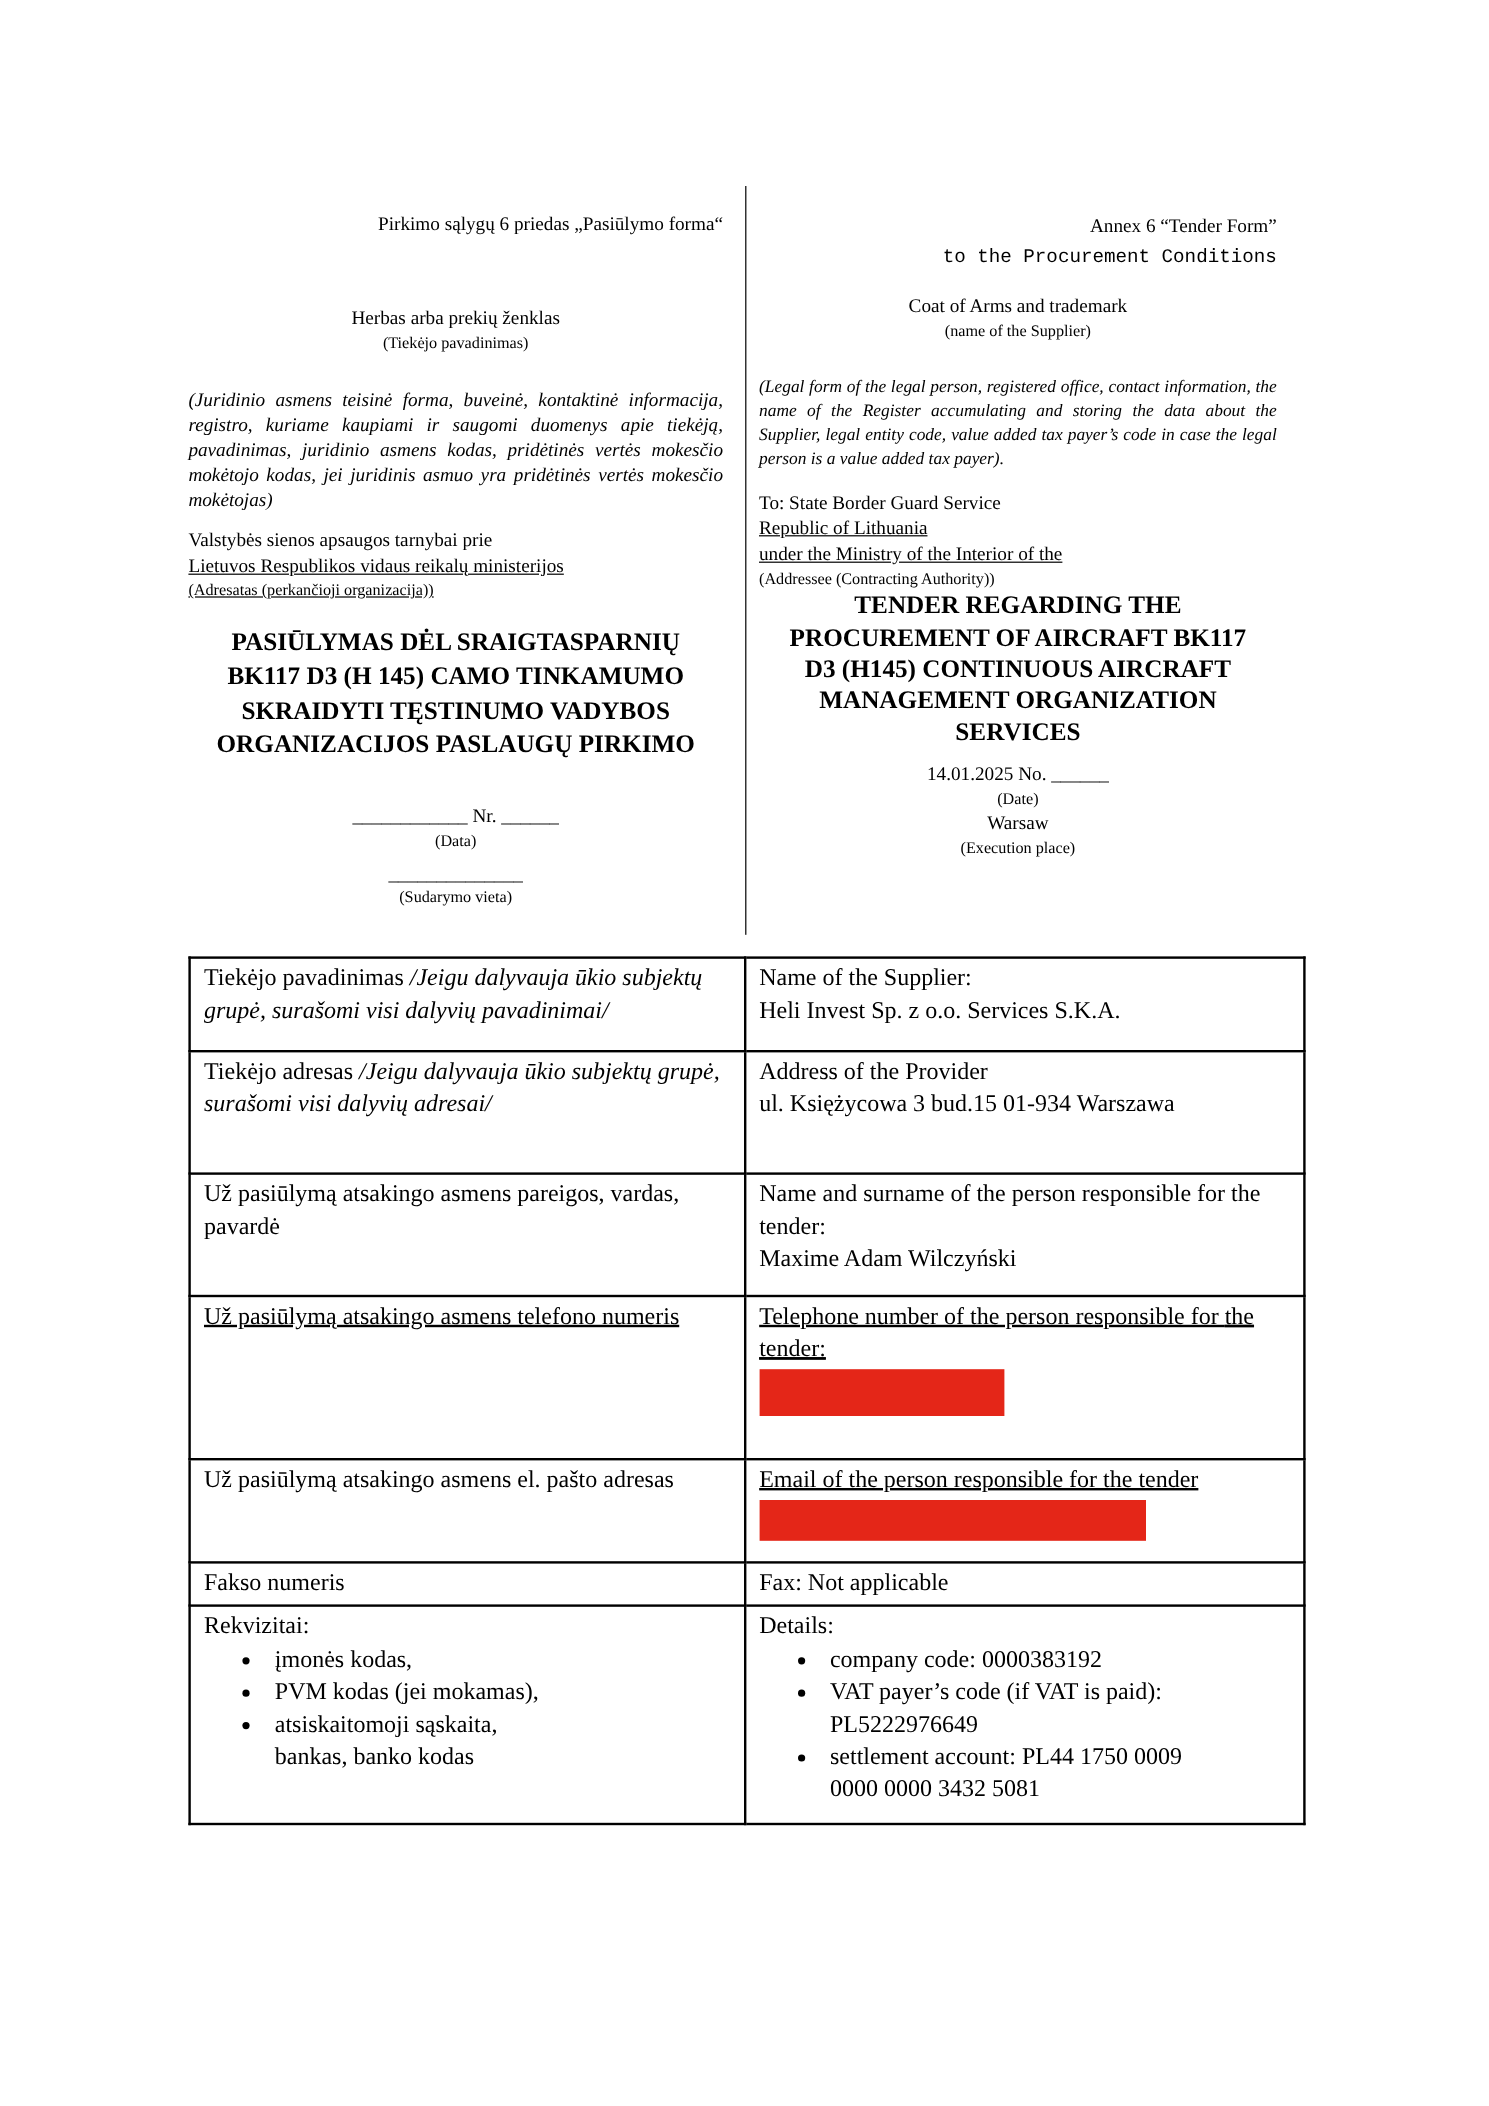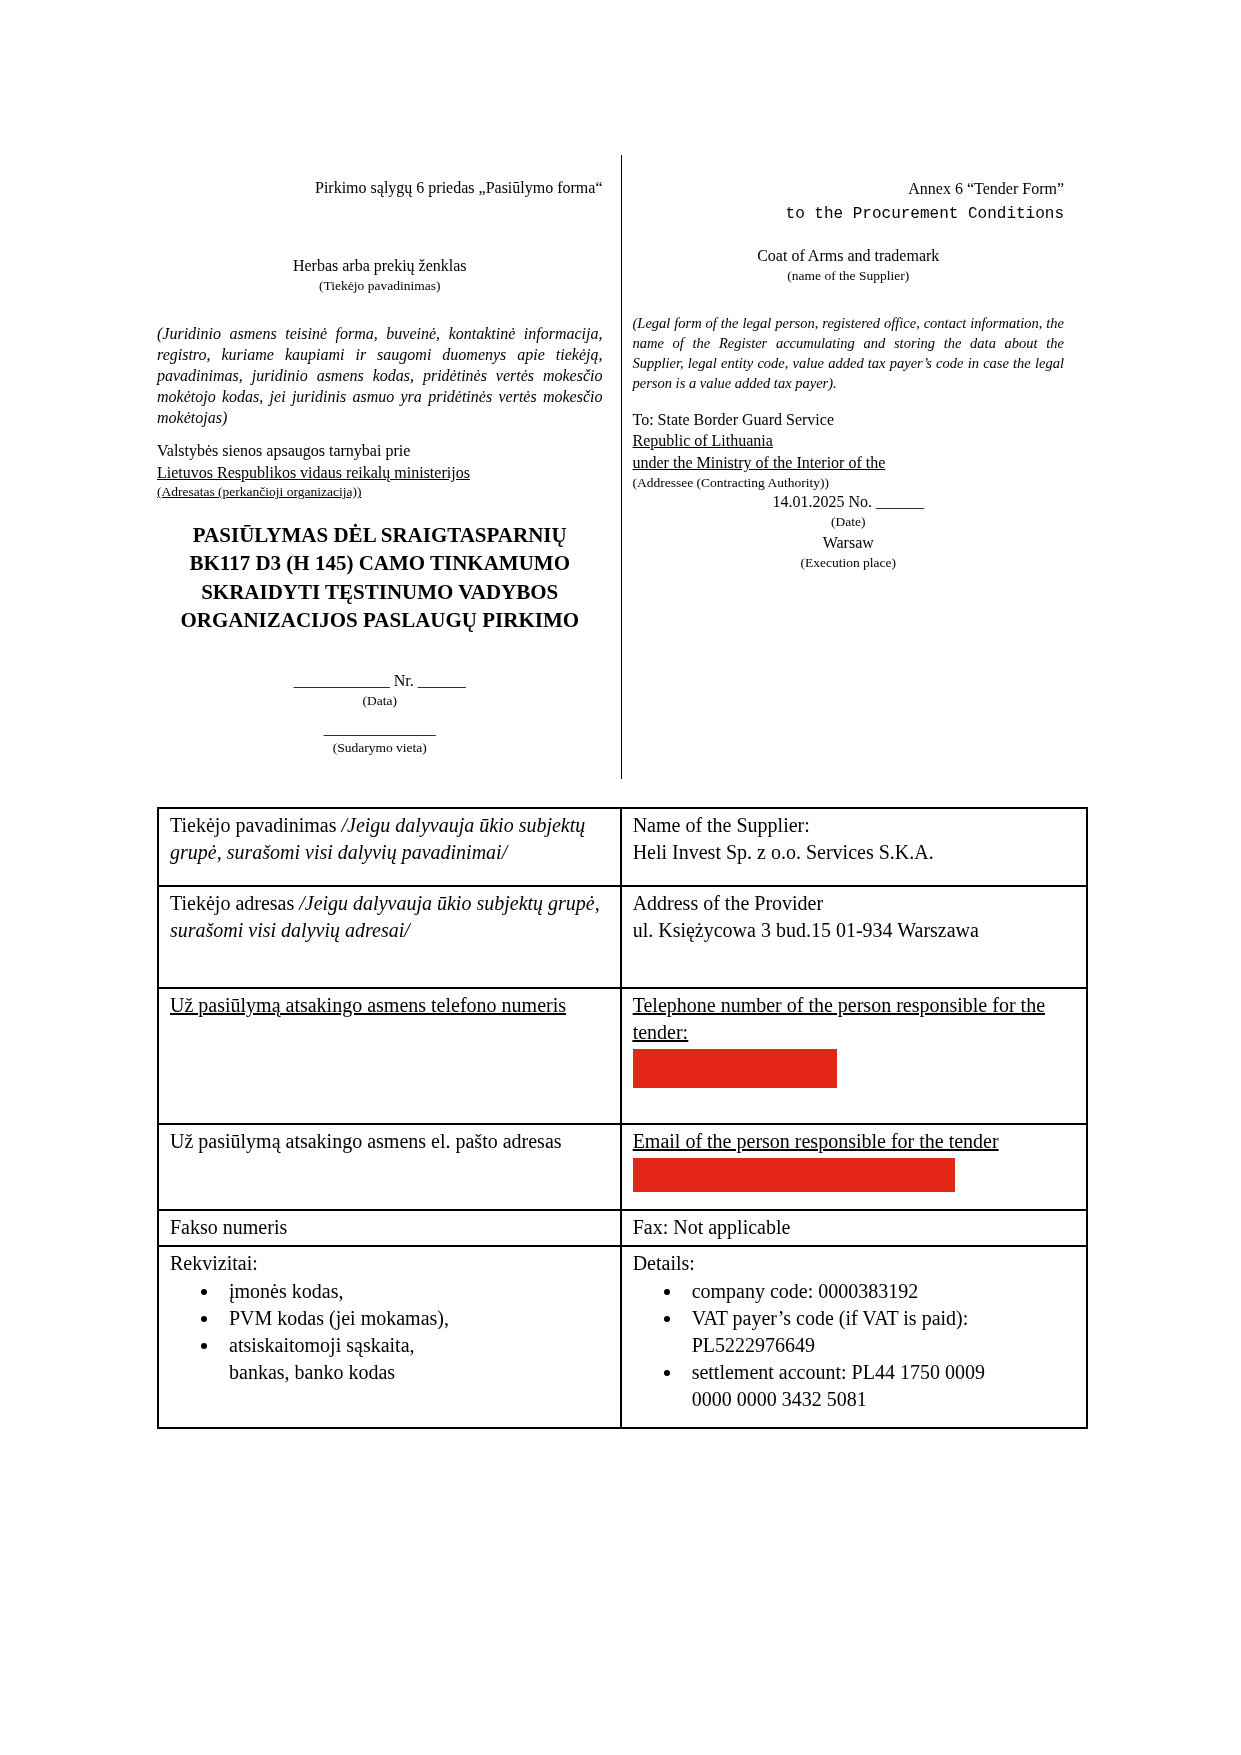--- a/index.html
+++ b/index.html
@@ -39,21 +39,21 @@
   .addr-caption-en { margin-bottom: 0; }
   .bold-title {
     font-weight: bold; font-size: 21px; text-align: center; white-space: pre-line;
   }
   .bold-title-lt { line-height: 1.35; margin-bottom: 36px; }
   .bold-title-en { line-height: 1.26; margin-bottom: 12px; }
   .sig-caption { margin-bottom: 8px; }
   .sig-caption-tight { margin-bottom: 2px; }
 
   
-  table.info { width: 100%; border-collapse: collapse; margin-top: 28px; font-size: 20px; }
+  table.info { width: 100%; border-collapse: collapse; margin-top: 18px; font-size: 20px; }
   table.info td {
     border: 2px solid #000; vertical-align: top;
     padding: 3px 10px 4px 11px; line-height: 1.35;
   }
   td.lt-cell { width: 49.8%; }
   .cell-note { font-style: italic; }
   .redaction { margin-top: 3px; }
   .redaction-phone { width: 204px; height: 39px; }
   .redaction-email { width: 322px; height: 34px; }
   ul.bullets { margin: 1px 0 0 0; padding-left: 50px; }
@@ -88,20 +88,25 @@
     <div class="hcol hcol-right">
       <div class="line alignright annex-en-1">Annex 6 “Tender Form”</div>
       <div class="line alignright annex-en-2">to the Procurement Conditions</div>
       <div class="line center coat">Coat of Arms and trademark</div>
       <div class="caption coat-caption">(name of the Supplier)</div>
       <div class="note note-en">(Legal form of the legal person, registered office, contact information, the name of the Register accumulating and storing the data about the Supplier, legal entity code, value added tax payer’s code in case the legal person is a value added tax payer).</div>
       <div class="line">To: State Border Guard Service</div>
       <div class="line underline">Republic of Lithuania</div>
       <div class="line underline">under the Ministry of the Interior of the</div>
       <div class="caption caption-left addr-caption-en">(Addressee (Contracting Authority))</div>
+      <div class="bold-title bold-title-en">TENDER REGARDING THE
+PROCUREMENT OF AIRCRAFT BK117
+D3 (H145) CONTINUOUS AIRCRAFT
+MANAGEMENT ORGANIZATION
+SERVICES</div>
       <div class="line center">14.01.2025 No. ______</div>
       <div class="caption sig-caption-tight">(Date)</div>
       <div class="line center">Warsaw</div>
       <div class="caption">(Execution place)</div>
     </div>
   </div>
 
   <table class="info">
     <tbody>
         <tr style="height:78px;">
@@ -117,20 +122,29 @@
     <tr style="height:102px;">
       <td class="lt-cell">
         <span>Tiekėjo adresas </span><span class="cell-note">/Jeigu dalyvauja ūkio subjektų grupė, surašomi visi dalyvių adresai/</span>
       </td>
       <td>
         <div class="prewrap">Address of the Provider
 ul. Księżycowa 3 bud.15 01-934 Warszawa</div>
       </td>
     </tr>
 
+    <tr style="height:102px;">
+      <td class="lt-cell">
+        <span>Už pasiūlymą atsakingo asmens pareigos, vardas, pavardė</span>
+      </td>
+      <td>
+        <div class="prewrap">Name and surname of the person responsible for the tender:
+Maxime Adam Wilczyński</div>
+      </td>
+    </tr>
 
     <tr style="height:136px;text-decoration:underline;">
       <td class="lt-cell">
         <span>Už pasiūlymą atsakingo asmens telefono numeris</span>
       </td>
       <td>
         <div><span>Telephone number of the person responsible for </span><span class="underline">the tender:</span></div>
         <div class="redaction redaction-phone" style="background: rgb(228, 38, 24);"></div>
       </td>
     </tr>

